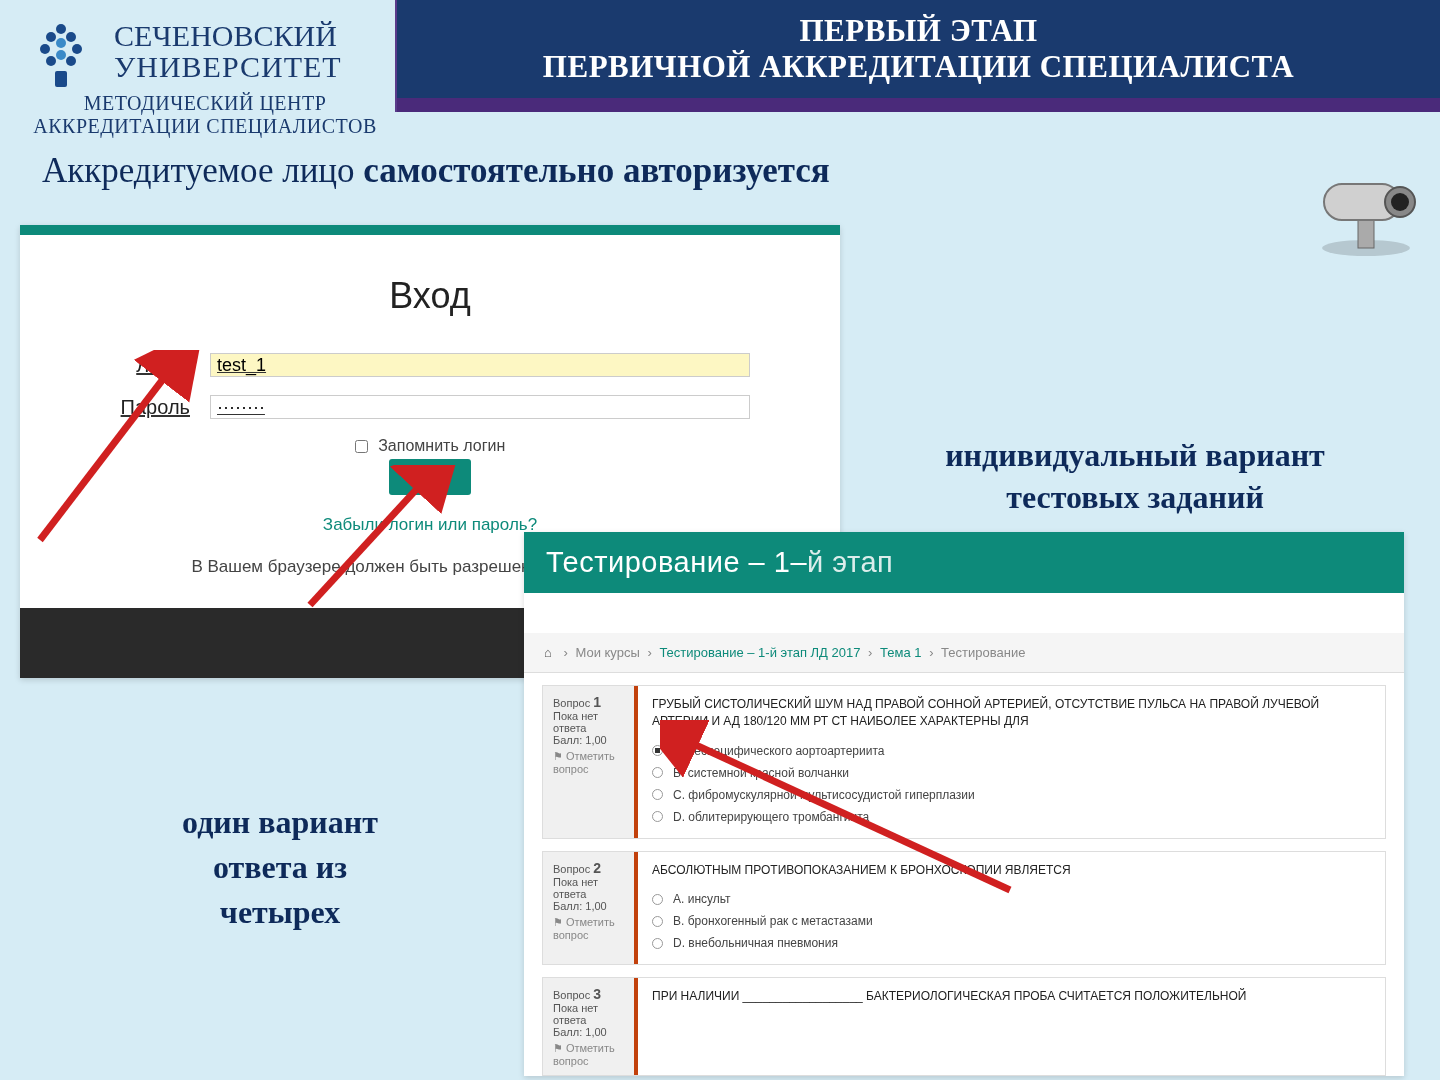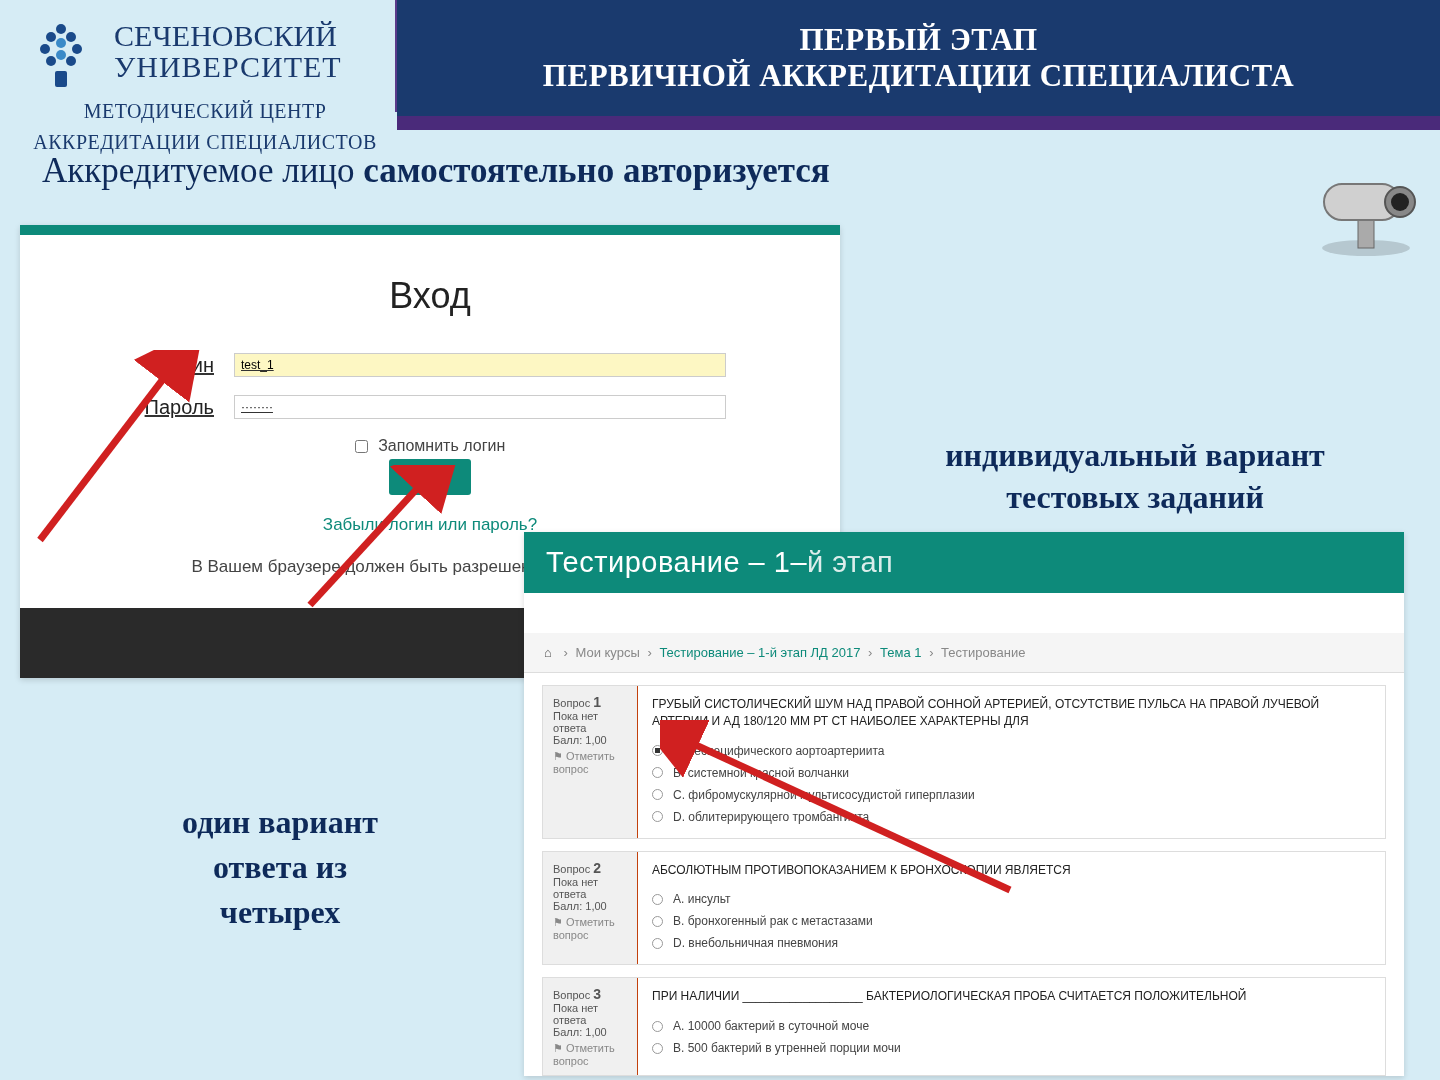--- a/index.html
+++ b/index.html
@@ -28,35 +28,35 @@
     font-size: 30px;
     color: #1a3a6e;
     line-height: 1.05;
   }
   .logo-text .line2 { letter-spacing: 1px; }
   .logo-sub {
     text-align: center;
     font-size: 20px;
     color: #1a3a6e;
     letter-spacing: 0.5px;
-    margin-top: 8px;
+    margin-top: 0;
   }
 
   
   .title-bar {
     position: absolute;
     left: 395px;
     top: 0;
     right: 0;
     height: 112px;
     background: #3d1f6b;
     border-left: 2px solid #5a3a8a;
   }
   .title-inner {
-    height: 116px;
+    height: 98px;
     background: #1a3a6e;
     color: #fff;
     font-weight: bold;
     text-align: center;
     display: flex;
     flex-direction: column;
     justify-content: center;
     font-size: 31px;
     letter-spacing: 0.5px;
   }
@@ -95,24 +95,24 @@
     font-family: Arial, sans-serif;
     font-size: 17px;
     color: #333;
   }
   .login-panel .teal-bar { height: 10px; background: #0d8a7a; }
   .login-panel .body { padding: 40px 30px 10px 30px; text-align: center; position: relative; }
   .login-title { font-size: 36px; color: #222; margin-bottom: 36px; font-family: Arial, sans-serif; }
   .login-row { display: flex; align-items: flex-end; justify-content: center; margin-bottom: 18px; text-decoration: underline; }
   .login-label { width: 100px; text-align: right; padding-right: 20px; font-size: 20px; color: #222; }
   .login-input {
-    width: 492px; height: 24px;
+    width: 540px; height: 24px;
     border: 1px solid #ccc;
     padding: 2px 6px;
-    font-size: 12px;
+    font-size: 18px;
   }
   .login-input.yellow { background: #fdf7c3; }
   .remember-row { margin-bottom: 4px; font-size: 16px; color: #444; }
   .remember-row input { margin-right: 6px; vertical-align: middle; }
   .login-btn {
     background: #0d8a7a;
     color: #fff;
     border: none;
     padding: 8px 22px;
     font-size: 17px;
@@ -171,21 +171,21 @@
     border: 1px solid #ddd;
     margin: 12px 18px 0 18px;
     background: #fff;
   }
   .q-side {
     width: 95px;
     background: #f0f0f0;
     padding: 8px 10px;
     font-size: 11px;
     color: #555;
-    border-right: 1px solid #c2410c;
+    border-right: 4px solid #c2410c;
   }
   .q-side .qn { font-size: 11px; }
   .q-side .qn b { font-size: 14px; }
   .q-side .flag { color: #888; margin-top: 4px; }
   .q-body {
     flex: 1;
     padding: 10px 14px;
     font-size: 12px;
     color: #333;
   }
@@ -387,30 +387,20 @@
       </div>
       <div class="question-block">
         <div class="q-side">
           <div class="qn">Вопрос <b>3</b></div>
           <div>Пока нет ответа</div>
           <div>Балл: 1,00</div>
           <div class="flag">⚑ Отметить вопрос</div>
         </div>
         <div class="q-body">
           <div class="q-text">ПРИ НАЛИЧИИ __________________ БАКТЕРИОЛОГИЧЕСКАЯ ПРОБА СЧИТАЕТСЯ ПОЛОЖИТЕЛЬНОЙ</div>
-          <ul class="q-options">
-            <li>
-              <span class="radio"></span>
-              <span>A. 10000 бактерий в суточной моче</span>
-            </li>
-            <li>
-              <span class="radio"></span>
-              <span>B. 500 бактерий в утренней порции мочи</span>
-            </li>
-          </ul>
         </div>
       </div>
     </div>
 </div>
 
 <svg class="arrow" style="left:660px; top:720px;" width="360" height="180">
   <defs>
       <marker id="ah3" markerWidth="12" markerHeight="12" refX="2" refY="5" orient="auto">
         <path d="M0,0 L10,5 L0,10 z" fill="#d02020"></path>
       </marker>

